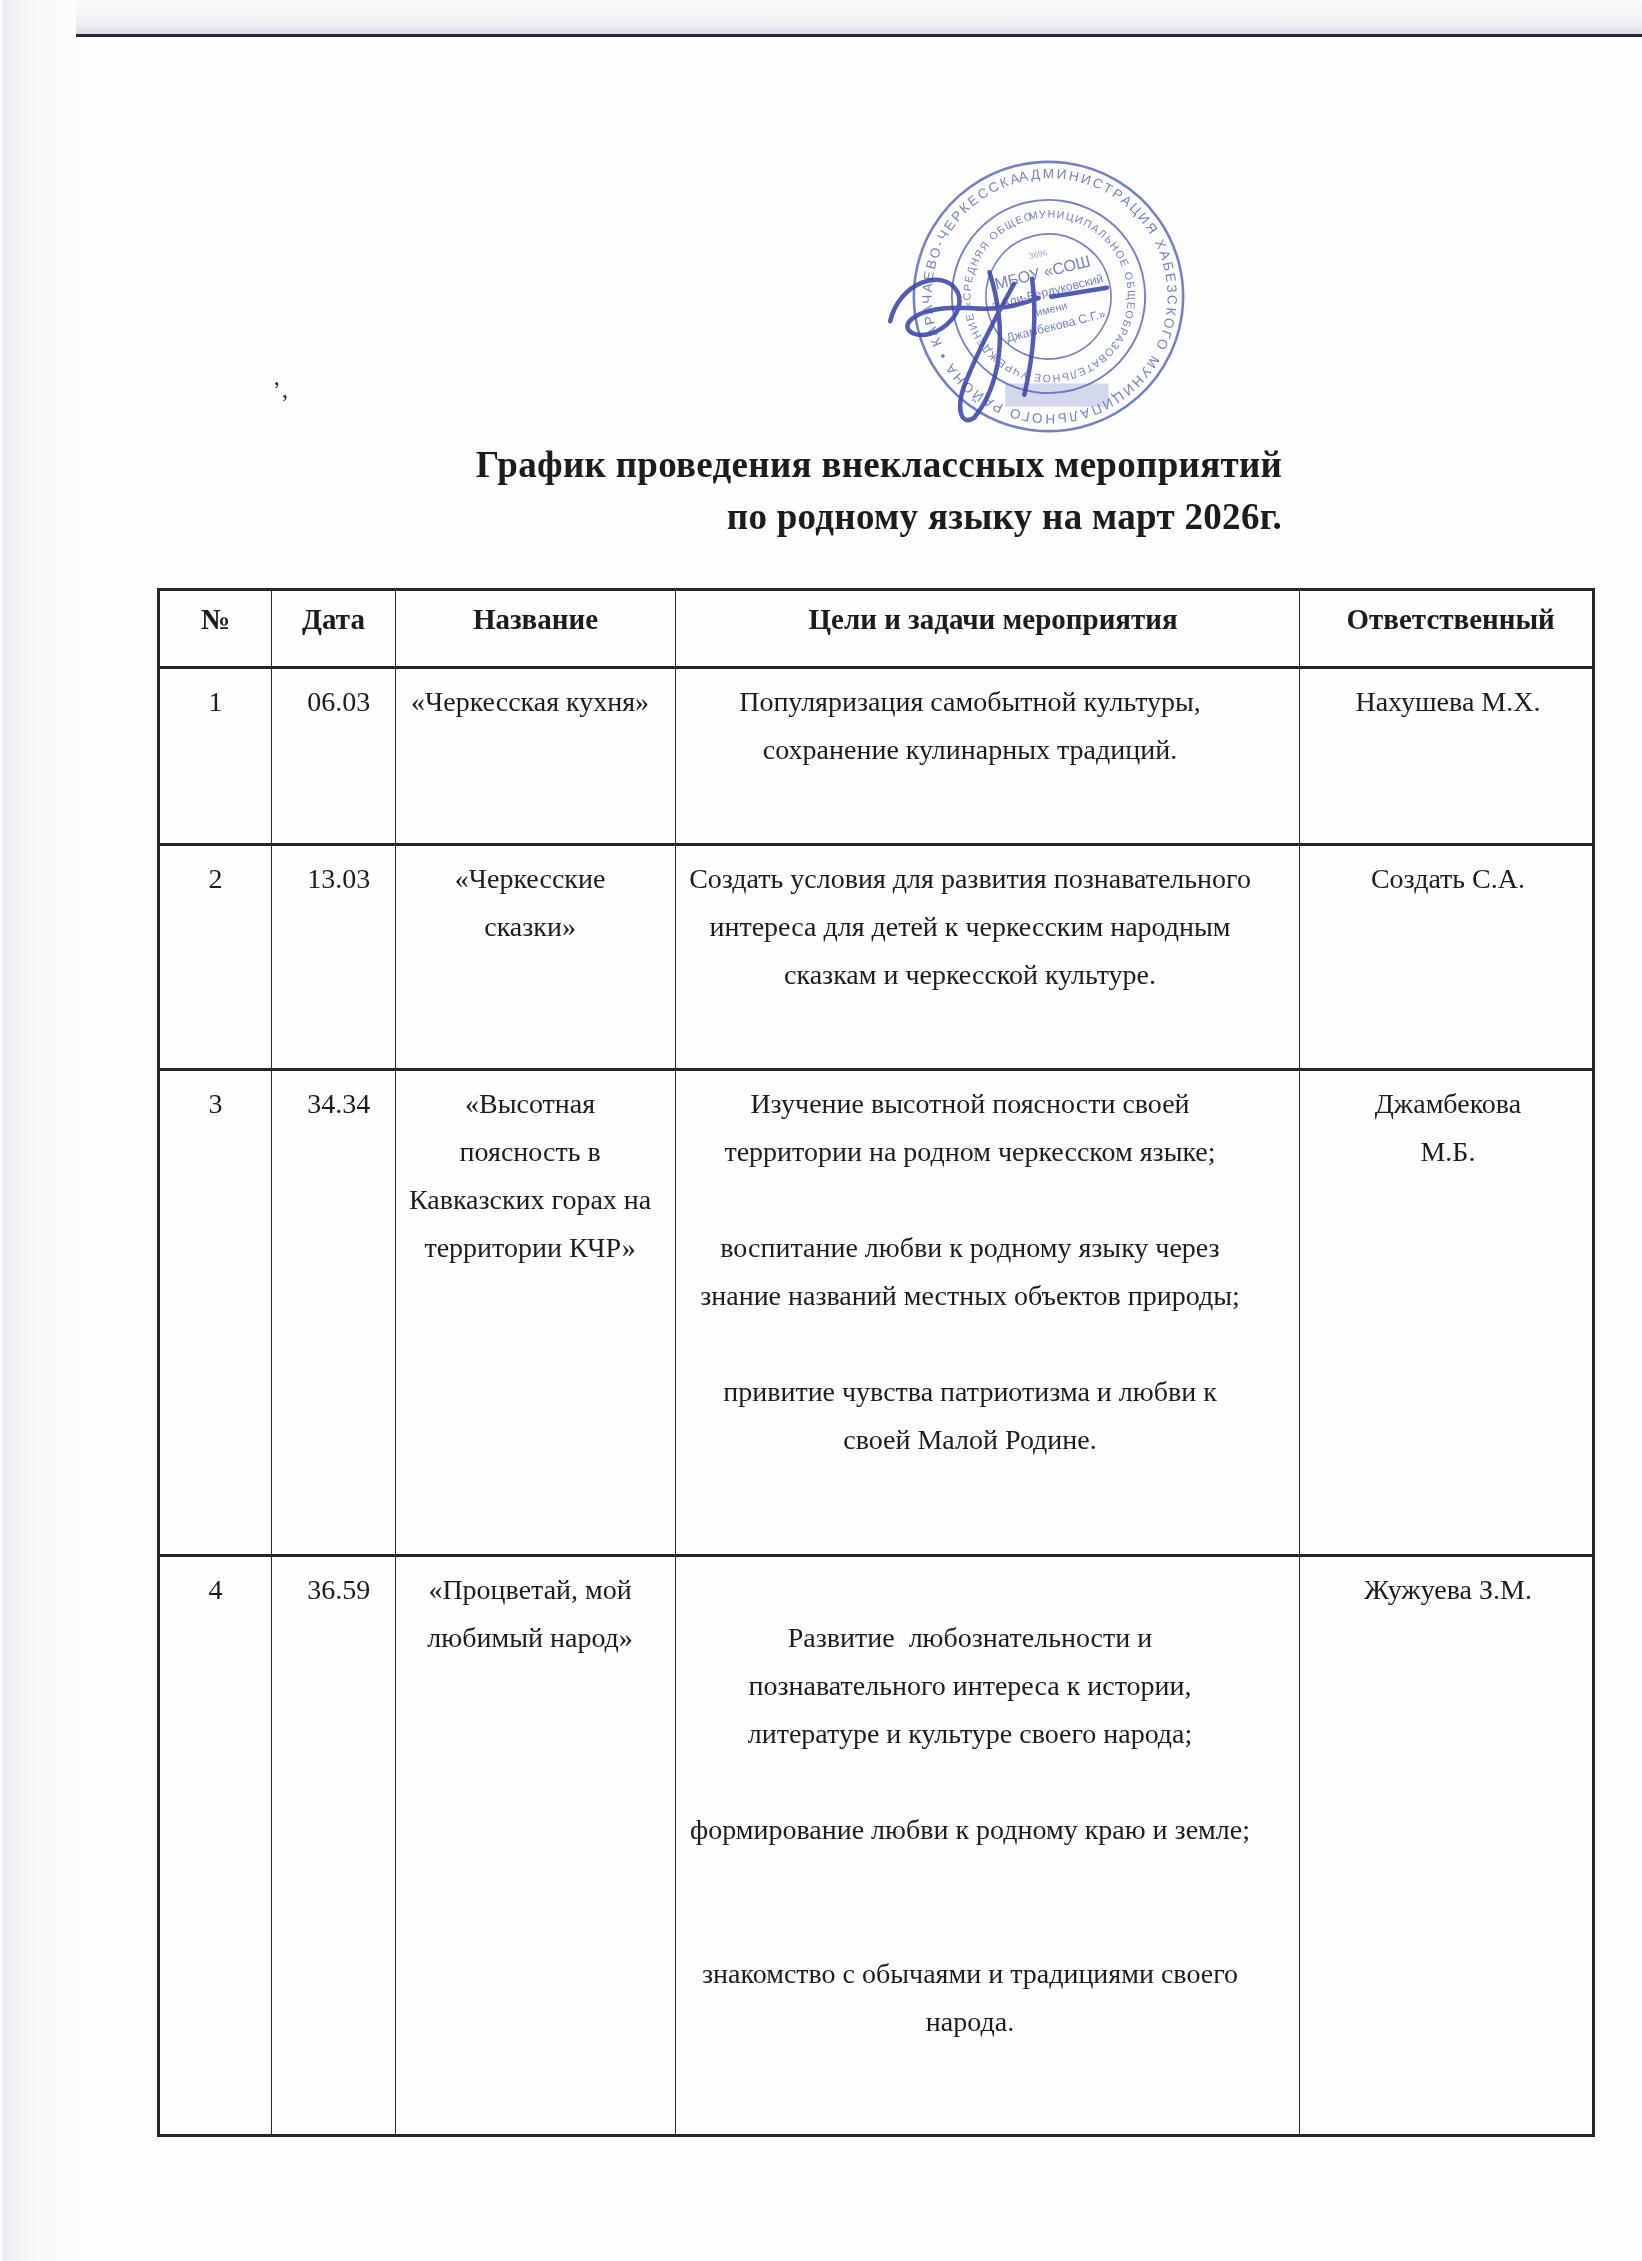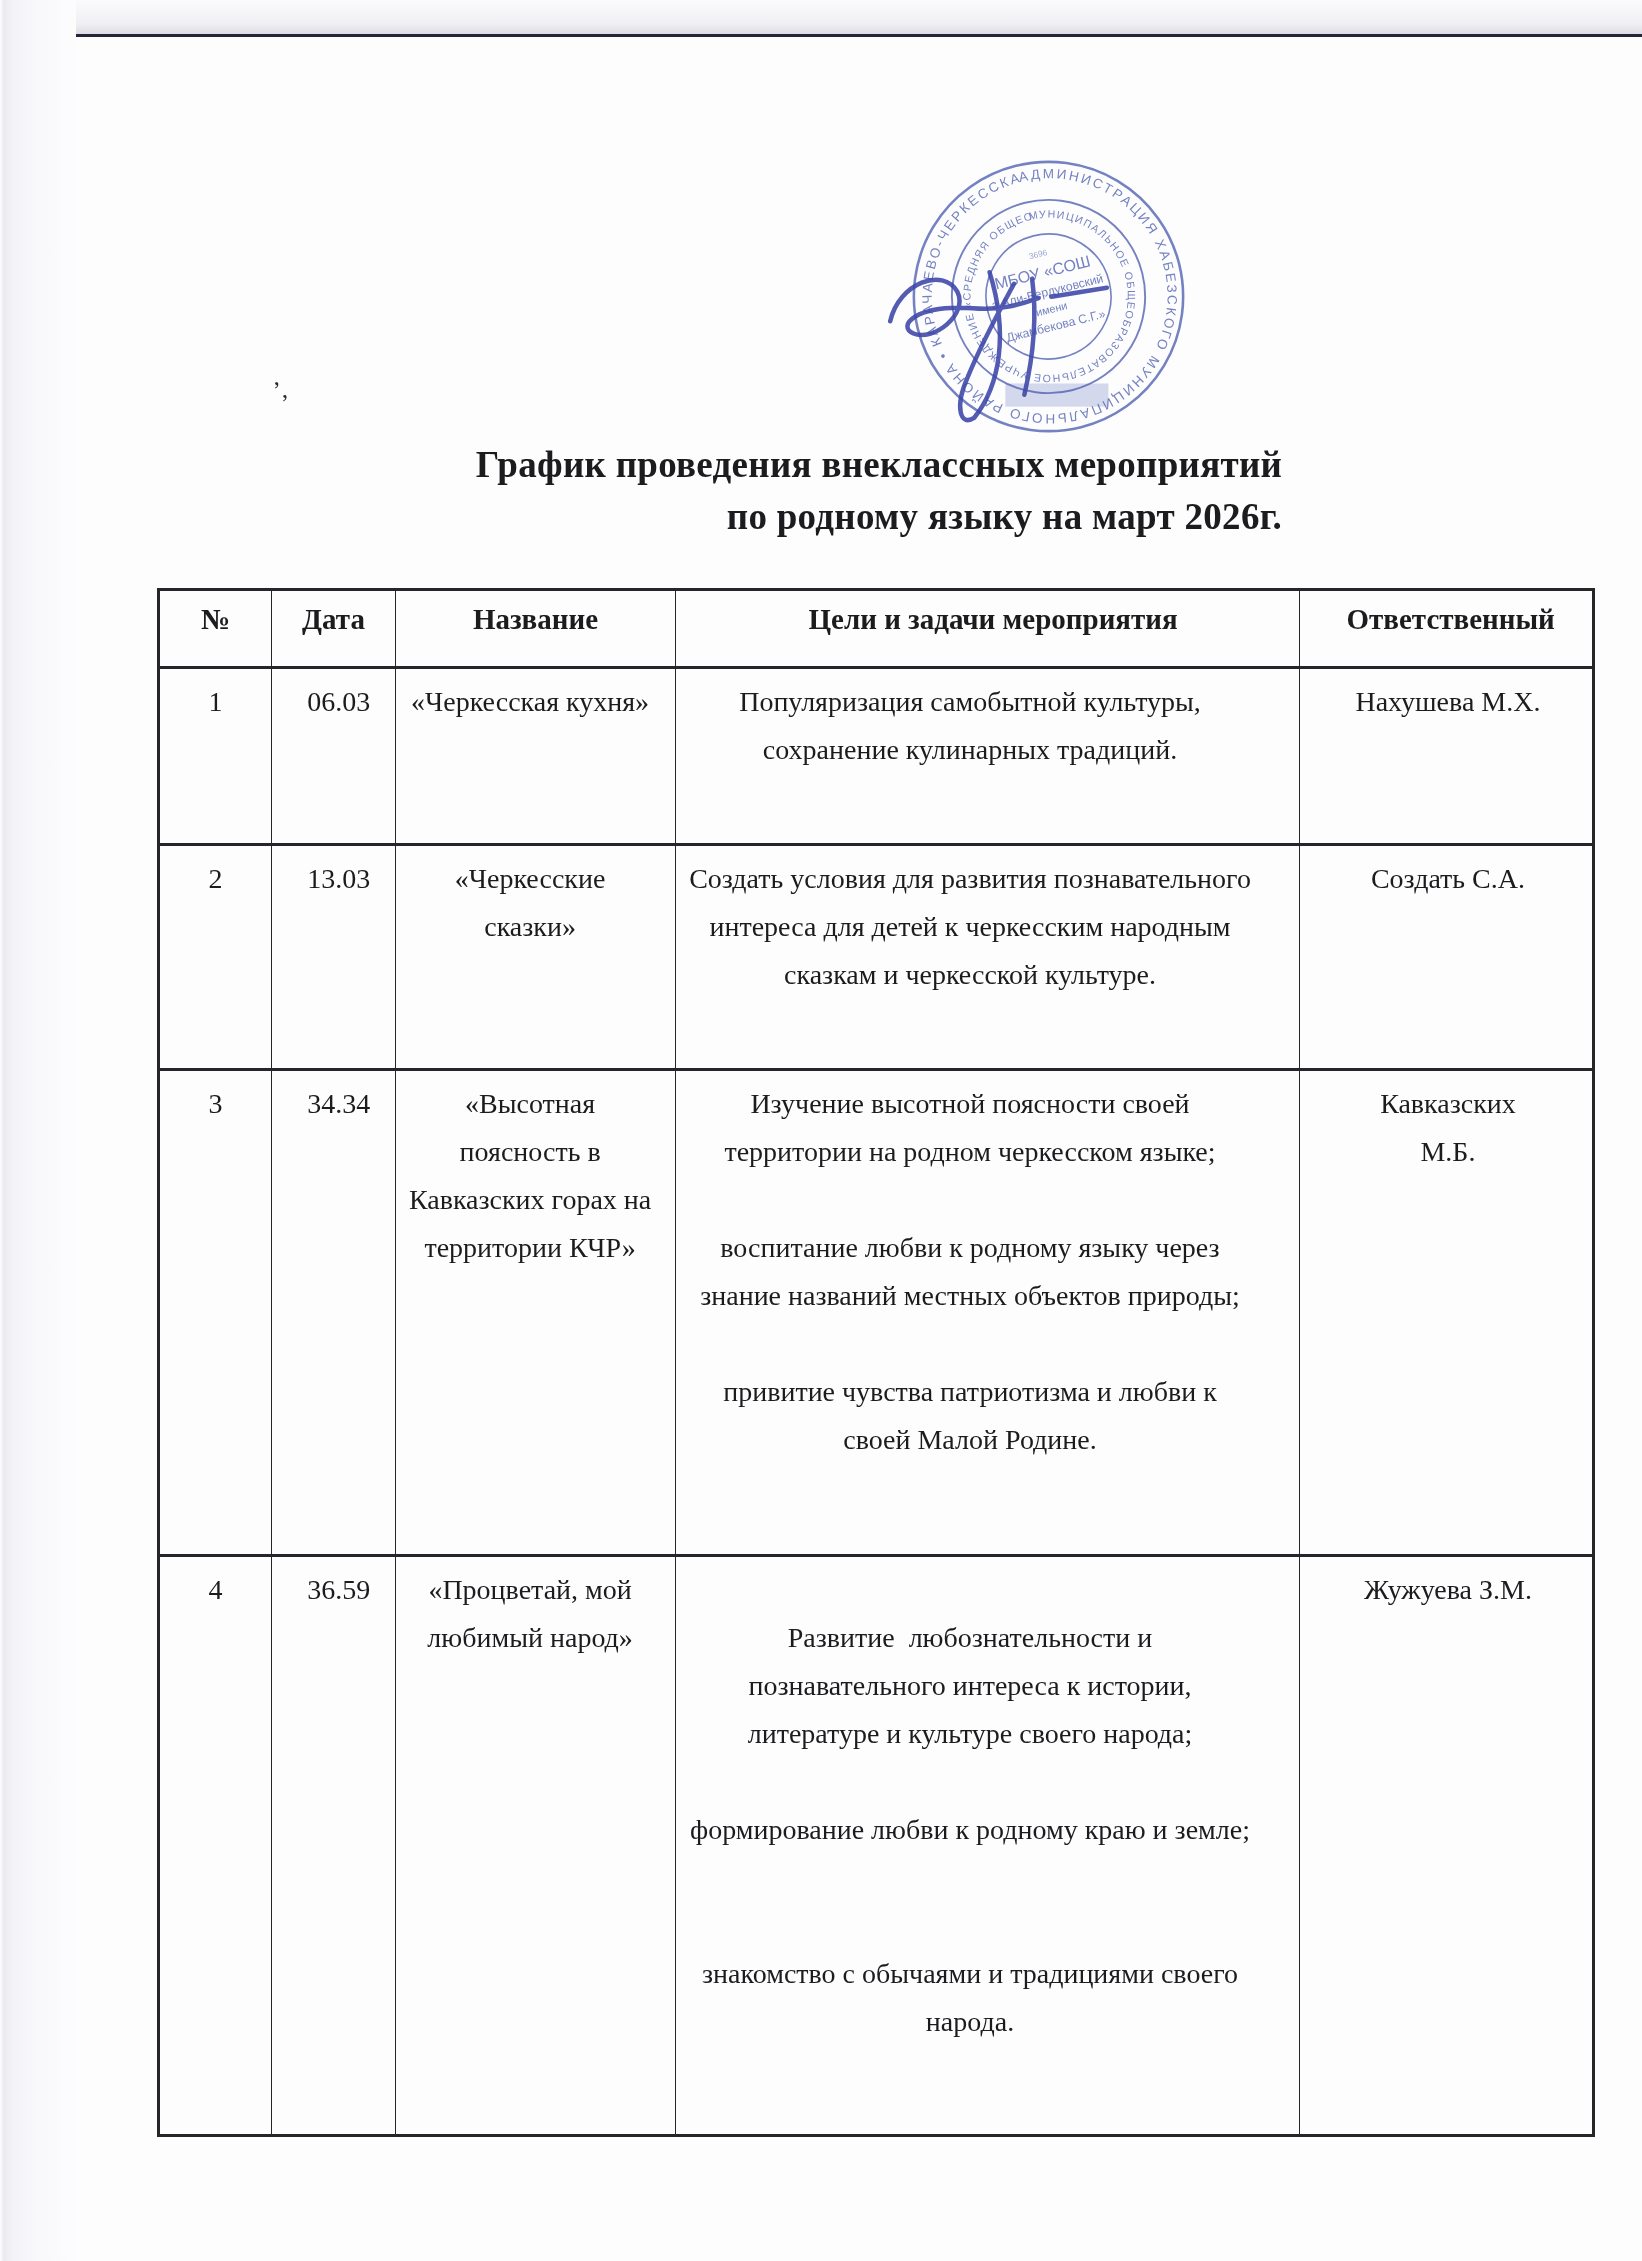--- a/index.html
+++ b/index.html
@@ -172,21 +172,21 @@
         </tr>
         <tr style="height: 486px;">
           <td class="c-num">3</td>
           <td class="c-date">34.34</td>
           <td class="c-name">«Высотная поясность в Кавказских горах на территории КЧР»</td>
           <td class="c-goals">Изучение высотной поясности своей территории на родном черкесском языке;
 
 воспитание любви к родному языку через знание названий местных объектов природы;
 
 привитие чувства патриотизма и любви к своей Малой Родине.</td>
-          <td class="c-resp">Кавказских
+          <td class="c-resp">Джамбекова
 М.Б.</td>
         </tr>
         <tr style="height: 580px;">
           <td class="c-num">4</td>
           <td class="c-date">36.59</td>
           <td class="c-name">«Процветай, мой любимый народ»</td>
           <td class="c-goals">
 Развитие  любознательности и познавательного интереса к истории, литературе и культуре своего народа;
 
 формирование любви к родному краю и земле;

